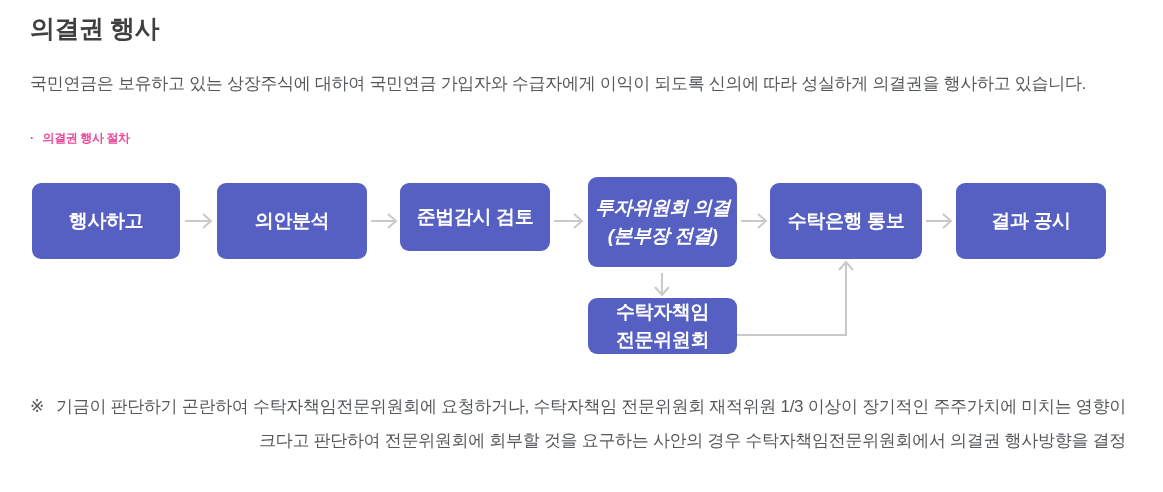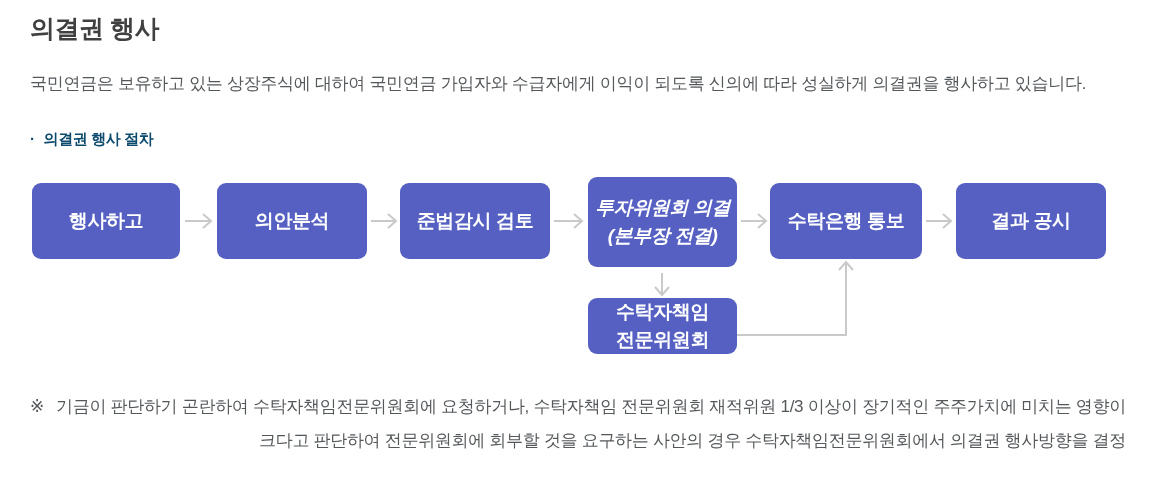--- a/index.html
+++ b/index.html
@@ -15,42 +15,42 @@
     font-size: 25px; font-weight: 700; color: #404040;
     letter-spacing: -0.5px;
   }
   .intro-text {
     position: absolute; left: 30px; top: 72px;
     font-size: 17px; color: #55585b; letter-spacing: -0.3px;
     width: 1110px;
   }
   .section-title {
     position: absolute; left: 30px; top: 130px;
-    font-size: 15px; font-weight: 700; color: #0c4a6e;
+    font-size: 12px; font-weight: 700; color: #ec4899;
     letter-spacing: -0.4px;
   }
   .section-title .bullet { font-weight: 700; margin-right: 9px; }
   .flow {
     position: absolute; left: 0; top: 177px;
     width: 1163px; height: 205px;
   }
   .flow-svg { position: absolute; left: 0; top: 0; width: 1163px; height: 205px; }
   .flow-box {
     position: absolute;
     background: #5560c2;
     border-radius: 9px;
     color: #ffffff;
     font-size: 19px; font-weight: 700; letter-spacing: -0.4px;
     display: flex; flex-direction: column;
     align-items: center; justify-content: center;
     text-align: center; line-height: 28px;
   }
   .box-1 { left: 32px;  top: 6px; width: 148px; height: 76px; }
   .box-2 { left: 217px; top: 6px; width: 150px; height: 76px; }
-  .box-3 { left: 400px; top: 6px; width: 150px; height: 76px; }
+  .box-3 { left: 400px; top: 6px; width: 150px; height: 68px; }
   .box-4 { left: 588px; top: 0;   width: 149px; height: 90px; font-style: italic; }
   .box-5 { left: 770px; top: 6px; width: 152px; height: 76px; }
   .box-6 { left: 956px; top: 6px; width: 150px; height: 76px; }
   .box-branch { left: 588px; top: 121px; width: 149px; height: 56px; }
   .footnote {
     position: absolute; left: 30px; top: 390px;
     display: flex; align-items: flex-start;
     font-size: 17px; color: #55585b; letter-spacing: -0.3px;
     line-height: 34px;
   }

